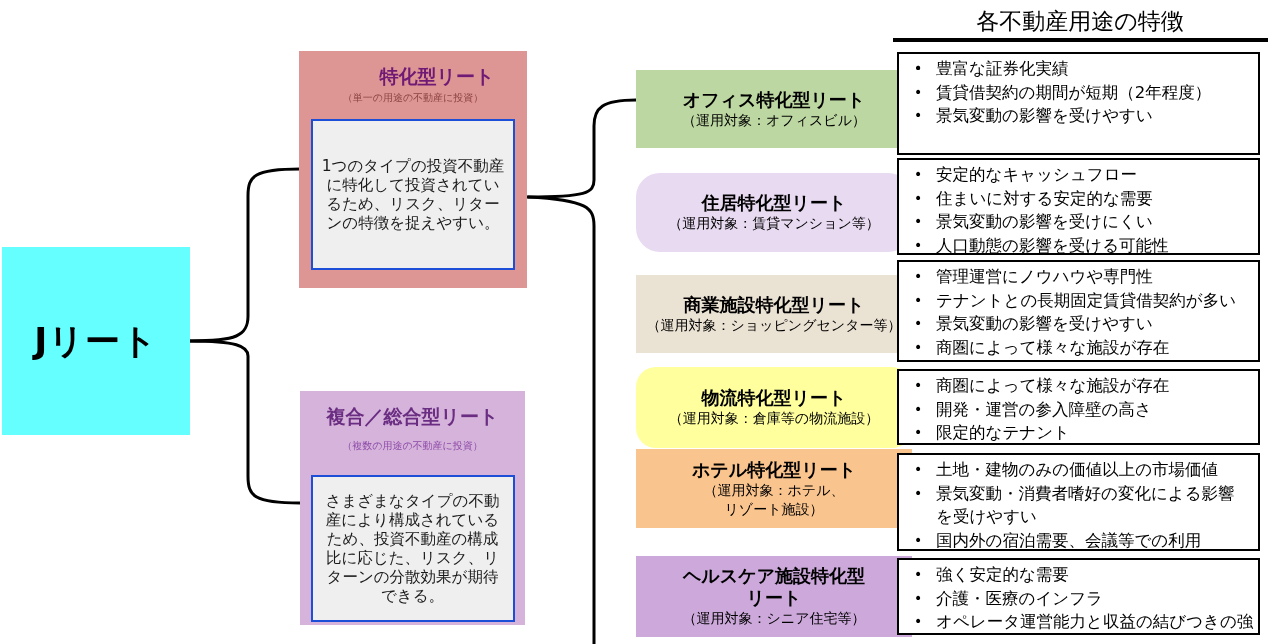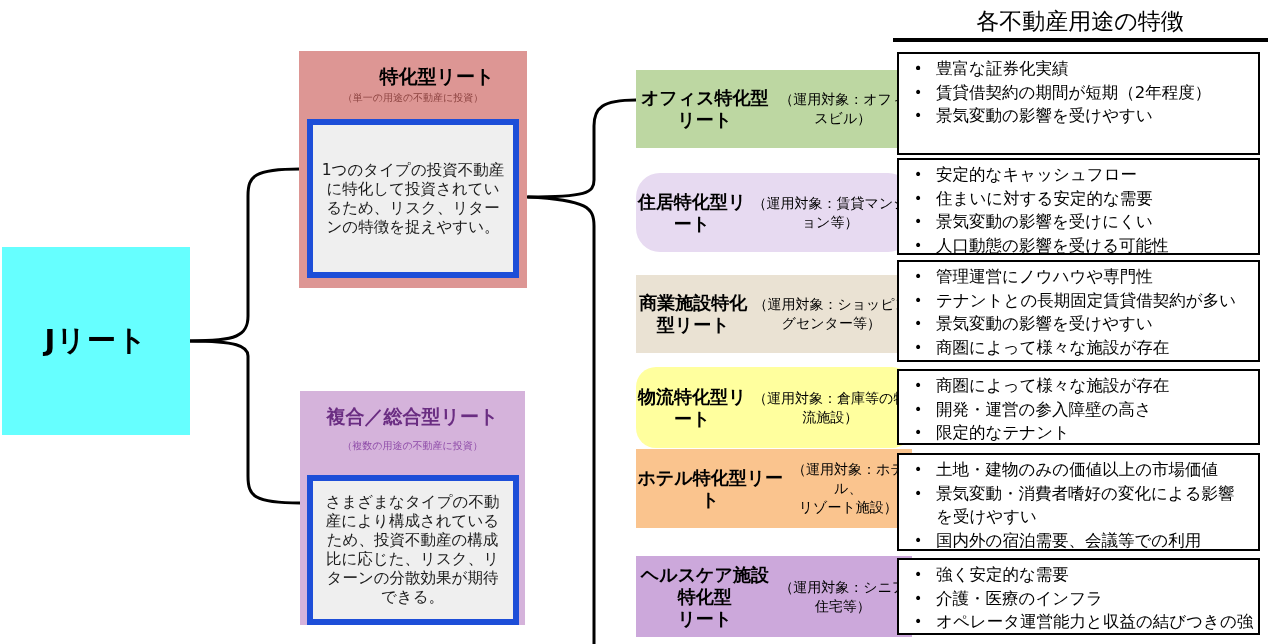--- a/index.html
+++ b/index.html
@@ -7,49 +7,49 @@
     position:relative;width:1268px;height:644px;background:#ffffff;
     font-family:"DejaVu Sans","Liberation Sans",sans-serif;color:#000;
     overflow:hidden;
   }
   .abs{position:absolute;box-sizing:border-box;}
 
   
   .jreit{
     left:2px;top:247px;width:188px;height:188px;background:#66FFFF;
     display:flex;align-items:center;justify-content:center;
-    font-weight:bold;font-size:29px;letter-spacing:1px;
+    font-weight:bold;font-size:35px;letter-spacing:1px;
   }
 
   
   .group{
     display:flex;flex-direction:column;align-items:center;
     padding-top:13px;
   }
   .group-spec{left:299px;top:51px;width:228px;height:237px;background:#DD9694;}
   .group-comp{left:300px;top:391px;width:225px;height:234px;background:#D5B3DB;}
   .group-title{font-weight:bold;font-size:19px;line-height:24px;white-space:pre-line;text-align:center;}
   .group-sub{font-size:10px;line-height:20px;white-space:pre-line;text-align:center;}
-  .group-spec .group-title{color:#000000;padding-left:48px;}
+  .group-spec .group-title{color:#701a75;padding-left:48px;}
   .group-spec .group-sub{color:#8C4340;}
   .group-comp .group-title{color:#6A2D82;}
   .group-comp .group-sub{color:#8E4BA8;}
   .group-desc{
-    margin-top:11px;background:#EFEFEF;border:6px solid #1d4ed8;
+    margin-top:11px;background:#EFEFEF;border:2px solid #1d4ed8;
     width:200px;display:flex;align-items:center;justify-content:center;
     text-align:center;font-size:15.5px;line-height:19px;color:#1a1a1a;
     white-space:pre-line;
   }
   .group-spec .group-desc{height:147px;}
   .group-comp .group-desc{height:143px;}
 
   
   .cat{
     left:636px;width:276px;
-    display:flex;flex-direction:row;align-items:center;justify-content:center;
+    display:flex;flex-direction:column;align-items:center;justify-content:center;
     text-align:center;
   }
   .cat-title{font-weight:bold;font-size:18px;line-height:22px;white-space:pre-line;}
   .cat-sub{font-size:14px;line-height:19px;white-space:pre-line;}
 
   
   .feat-header{
     left:897px;top:6px;width:366px;text-align:center;
     font-size:23px;line-height:30px;
   }

